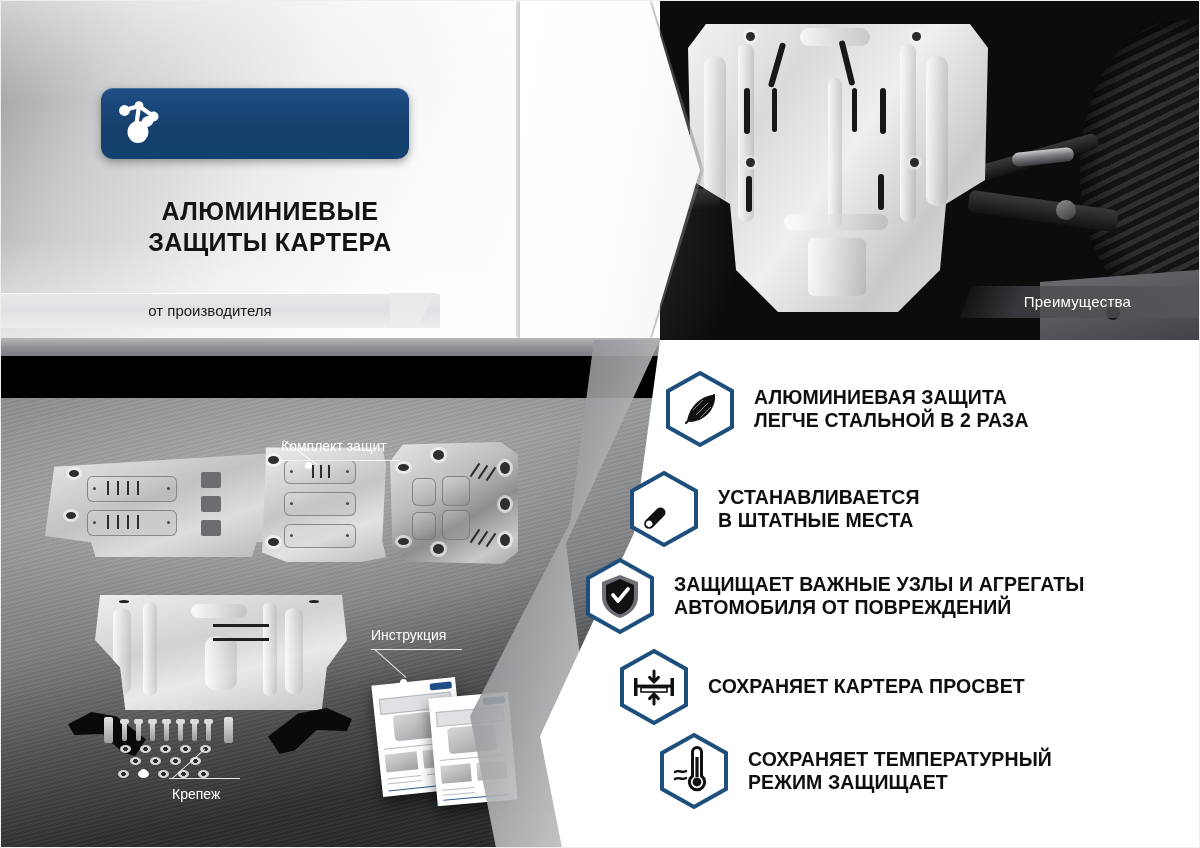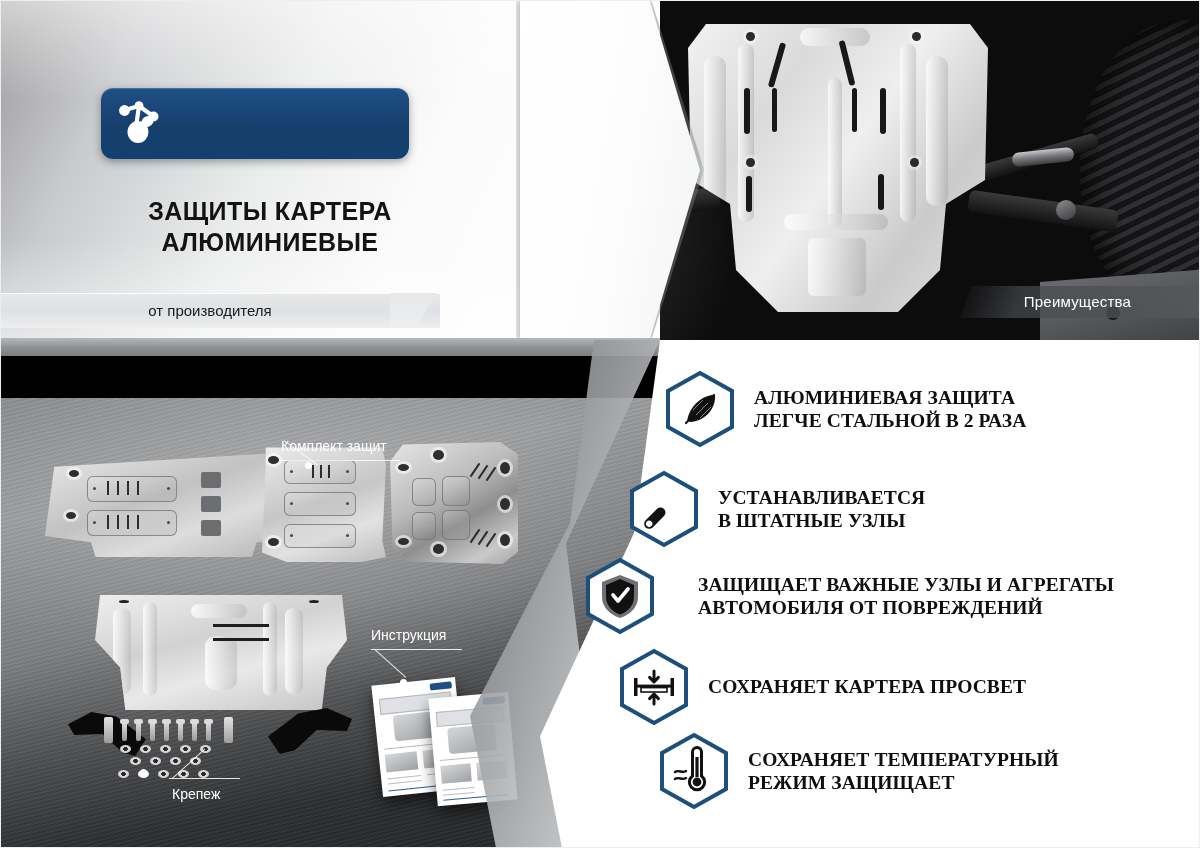--- a/index.html
+++ b/index.html
@@ -201,26 +201,26 @@
     clip-path:polygon(124px 0, 190px 0, 96px 40%, 120px 78%, 92px 100%, 26px 100%, 0 74%, 100px 36%);
     opacity:.9;
   }
 
   .adv-list{position:absolute;left:612px;top:360px;width:580px;}
   .adv-item{position:absolute;display:flex;align-items:center;}
   .hex{position:relative;flex:none;}
   .hex svg{display:block;}
   .adv-text{
     margin-left:18px;color:#0f0f10;font-weight:bold;font-size:19.5px;line-height:1.2;
-    letter-spacing:.1px;white-space:pre-line;font-family:Liberation Serif, serif;
+    letter-spacing:.1px;white-space:pre-line;
   }
 
   .i1{left:52px;top:10px;}
   .i2{left:16px;top:110px;}
-  .i3{left:-28px;top:197px;gap:24px;}
+  .i3{left:-28px;top:197px;}
   .i4{left:6px;top:288px;}
   .i5{left:46px;top:372px;}
 
   
   .frame{
     position:absolute;left:0;top:0;width:1200px;height:848px;
     border:1px solid #eceef0;box-sizing:border-box;pointer-events:none;
   }
 </style>
 </head>
@@ -287,22 +287,22 @@
           <circle cx="30" cy="12.6" r="4.4"></circle>
           <circle cx="44.5" cy="23.5" r="5"></circle>
           <ellipse cx="29" cy="39" rx="10.5" ry="11"></ellipse>
           <ellipse cx="38.5" cy="28.5" rx="6.2" ry="5.2" transform="rotate(-24 38.5 28.5)"></ellipse>
         </g>
       </svg>
     </span>
   </div>
 
   <div class="hdr-title">
+    <div>АЛЮМИНИЕВЫЕ</div>
     <div>ЗАЩИТЫ КАРТЕРА</div>
-    <div>АЛЮМИНИЕВЫЕ</div>
   </div>
 
   <div class="sub-band"></div>
   <div class="sub-band-slant"></div>
   <div class="sub-text">от производителя</div>
 
   <div class="grey-strip"></div>
   <div class="black-band"></div>
 
   <div class="prod"></div>
@@ -478,21 +478,21 @@
         <svg width="72" height="78" viewBox="0 0 72 78">
           <polygon points="36,3 68,21 68,57 36,75 4,57 4,21" fill="#ffffff" stroke="#1d4f7c" stroke-width="4"></polygon>
           <g transform="translate(36,39) rotate(-45)">
             <path d="M6 -16 a16 16 0 1 0 0 32 a16 16 0 1 1 0 -32 Z" fill="#111111" transform="translate(6,0)"></path>
             <rect x="-26" y="-5" width="26" height="10" rx="5" fill="#111111"></rect>
             <circle cx="-21" cy="0" r="3.2" fill="#ffffff"></circle>
           </g>
         </svg>
       </span>
       <span class="adv-text">УСТАНАВЛИВАЕТСЯ
-В ШТАТНЫЕ УЗЛЫ</span>
+В ШТАТНЫЕ МЕСТА</span>
     </div>
 
     <div class="adv-item i3">
       <span class="hex">
         <svg width="72" height="78" viewBox="0 0 72 78">
           <polygon points="36,3 68,21 68,57 36,75 4,57 4,21" fill="#ffffff" stroke="#1d4f7c" stroke-width="4"></polygon>
           <g transform="translate(36,38)">
             <path d="M0 -20 L18 -13 L18 2 C18 13 9 20 0 23 C-9 20 -18 13 -18 2 L-18 -13 Z" fill="#6e7075"></path>
             <path d="M0 -16 L14 -10 L14 2 C14 11 7 17 0 19.5 C-7 17 -14 11 -14 2 L-14 -10 Z" fill="#111111"></path>
             <path d="M-7 0 L-2 6 L8 -6" stroke="#ffffff" stroke-width="3.6" fill="none" stroke-linecap="round" stroke-linejoin="round"></path>

